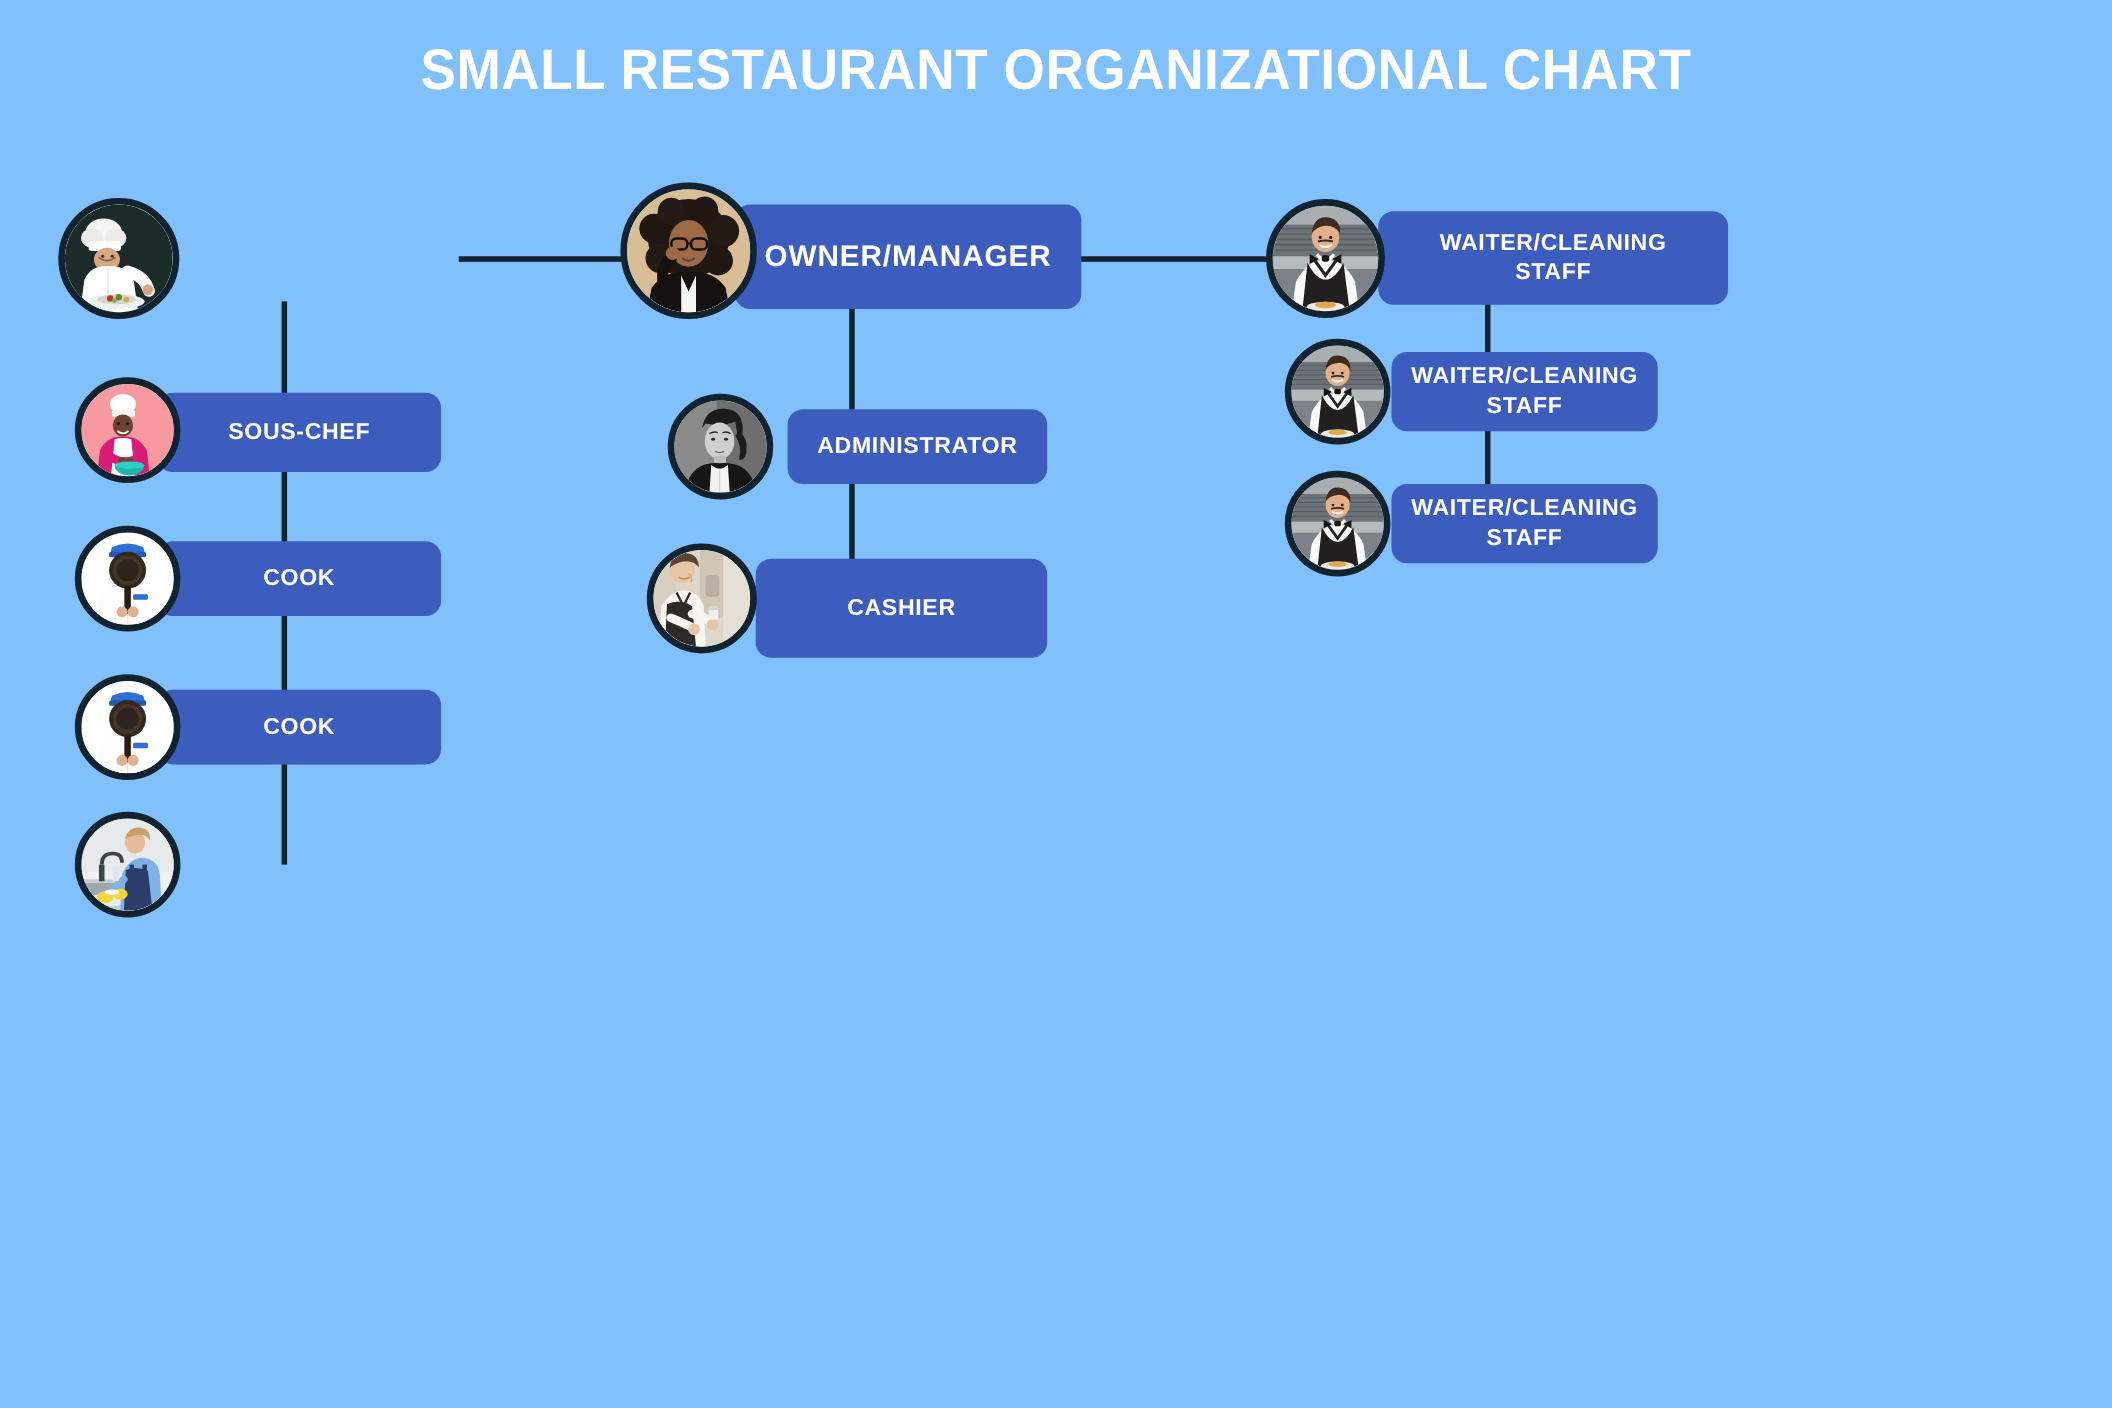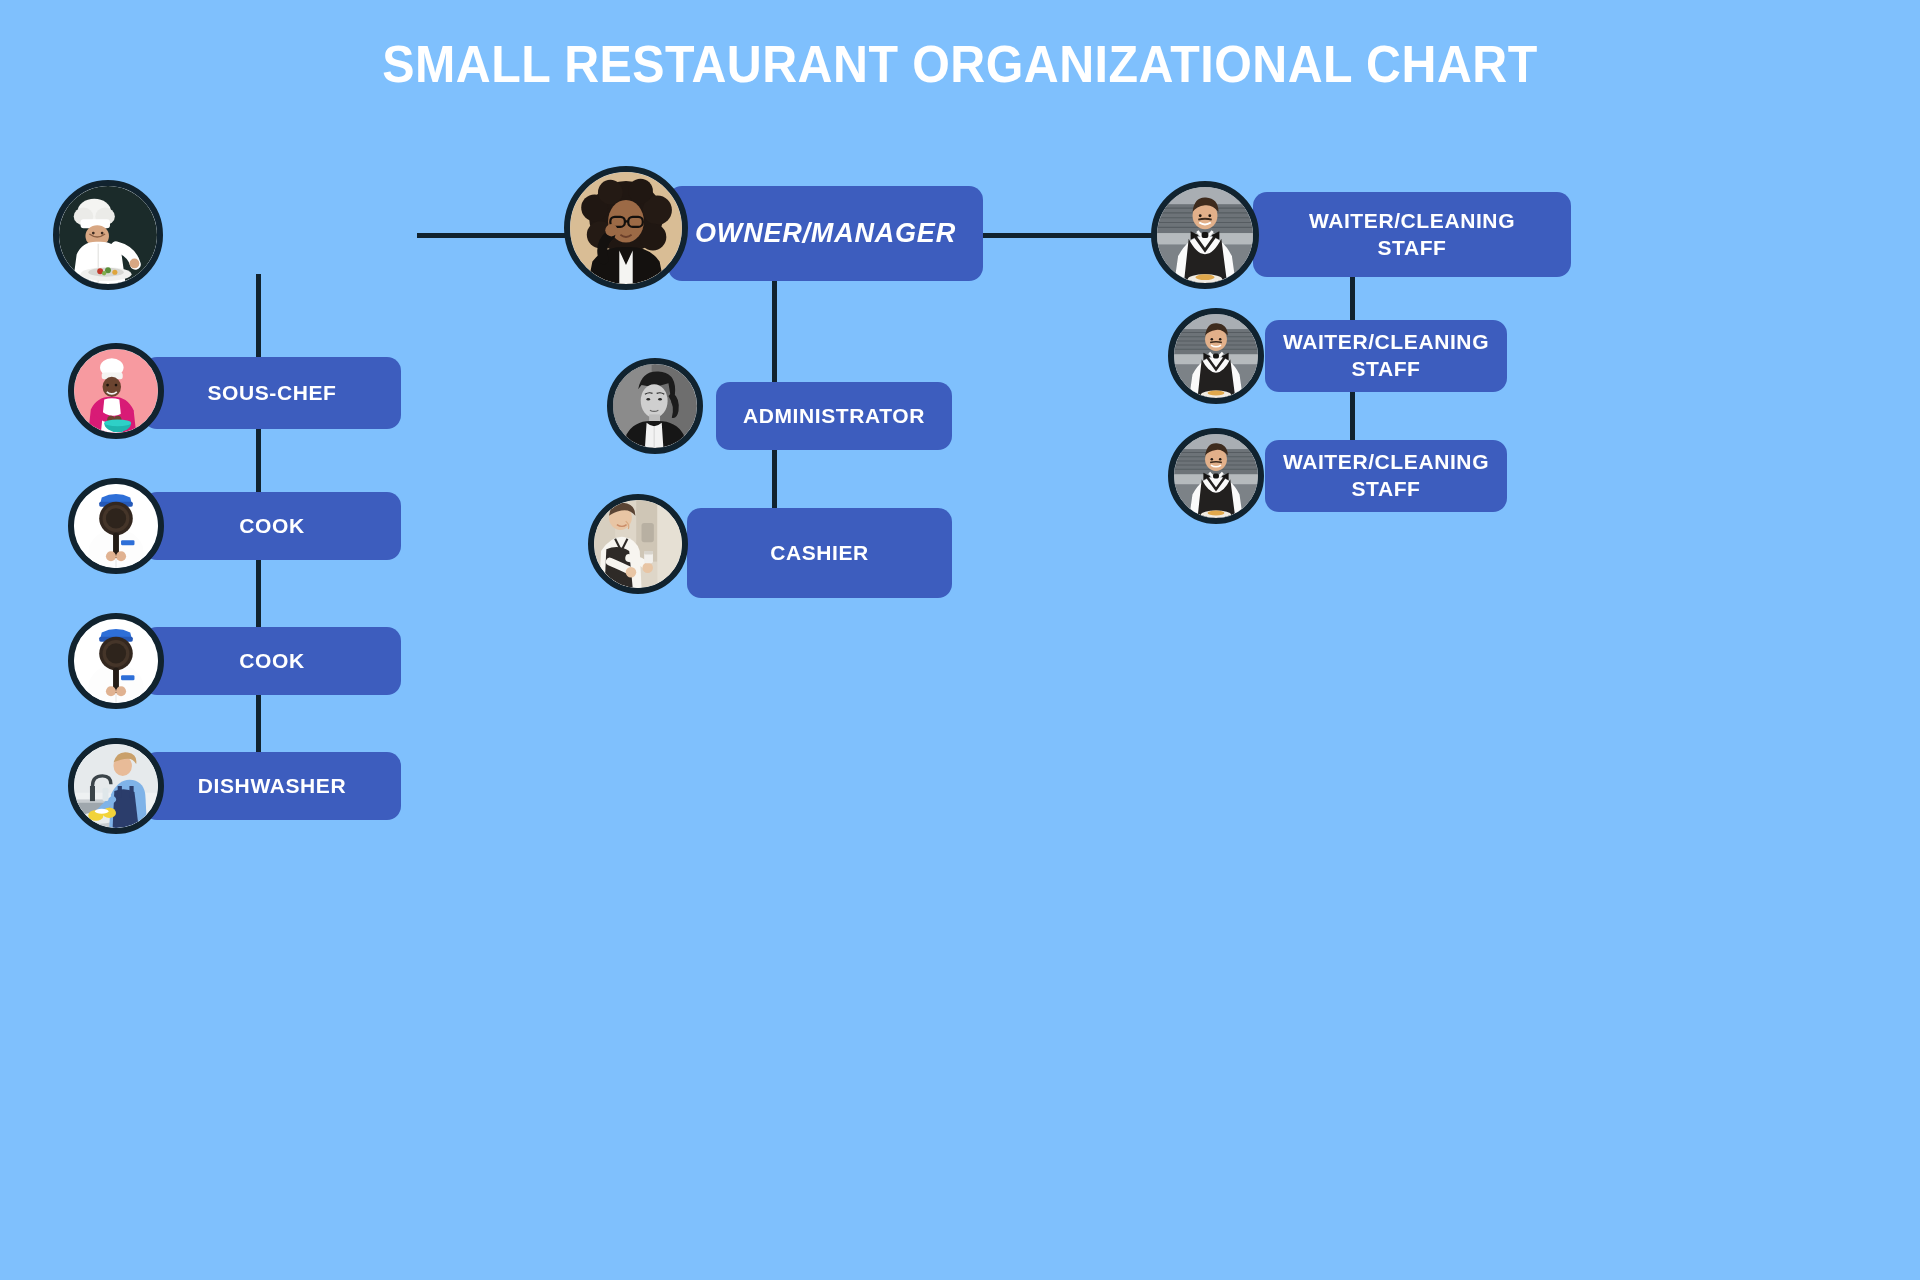--- a/index.html
+++ b/index.html
@@ -62,21 +62,20 @@
     letter-spacing: 0.6px;
     text-transform: uppercase;
     text-align: center;
     line-height: 1.28;
     padding: 0 14px;
     white-space: pre-line;
   }
   .node-label.big {
     font-size: 27px;
     letter-spacing: 0.8px;
-    font-style: italic;
   }
 
   
   .avatar {
     position: absolute;
     border-radius: 50%;
     border: 6px solid #11232f;
     box-sizing: border-box;
     overflow: hidden;
     z-index: 5;
@@ -214,23 +213,20 @@
         <circle cx="50" cy="41" r="20" fill="#33271f"></circle>
         <circle cx="50" cy="41" r="16" fill="#453529"></circle>
         <circle cx="50" cy="41" r="12" fill="#2e241c"></circle>
         <rect x="46.5" y="58" width="7" height="30" rx="3" fill="#241c16"></rect>
         <circle cx="44" cy="86" r="6" fill="#e0b291"></circle>
         <circle cx="56" cy="86" r="6" fill="#e0b291"></circle>
       </svg>
     </div>
   </div>
 
-  <div class="node-box" style="left:143px; top:752px; width:258px; height:68px;">
-    <span class="node-label">DISHWASHER</span>
-  </div>
   <div class="avatar" style="left:68px; top:738px; width:96px; height:96px;">
     <div class="av-art">
       <svg viewBox="0 0 100 100" preserveAspectRatio="xMidYMid slice">
         <rect width="100" height="100" fill="#eef1f2"></rect>
         <rect x="0" y="0" width="100" height="58" fill="#e6eaec"></rect>
 
         <rect x="0" y="66" width="62" height="34" fill="#c7ccd0"></rect>
         <rect x="4" y="70" width="52" height="18" rx="3" fill="#9fa7ad"></rect>
         <ellipse cx="30" cy="88" rx="22" ry="7" fill="#e8ecee"></ellipse>
 
@@ -284,21 +280,21 @@
         <path d="M20 80 q10 -14 30 -13 q21 -1 30 13 l4 20 H16 Z" fill="#14110f"></path>
 
         <path d="M44 70 l6 13 l6 -13 l0 30 H44 Z" fill="#f4f4f2"></path>
 
         <path d="M30 78 q-4 -14 6 -22" stroke="#14110f" stroke-width="9" fill="none" stroke-linecap="round"></path>
         <circle cx="37" cy="52" r="5.5" fill="#9c6a46"></circle>
       </svg>
     </div>
   </div>
 
-  <div class="node-box" style="left:716px; top:372px; width:236px; height:68px;margin-top:10px;">
+  <div class="node-box" style="left:716px; top:372px; width:236px; height:68px;">
     <span class="node-label">ADMINISTRATOR</span>
   </div>
   <div class="avatar" style="left:607px; top:358px; width:96px; height:96px;">
     <div class="av-art">
       <svg viewBox="0 0 100 100" preserveAspectRatio="xMidYMid slice">
         <rect width="100" height="100" fill="#6e6e6e"></rect>
         <rect x="0" y="0" width="46" height="100" fill="#8b8b8b"></rect>
 
         <path d="M30 30 q4 -22 24 -21 q20 1 20 22 q0 10 -4 16 l-4 -24 q-16 6 -32 2 Z" fill="#1c1c1c"></path>
 

